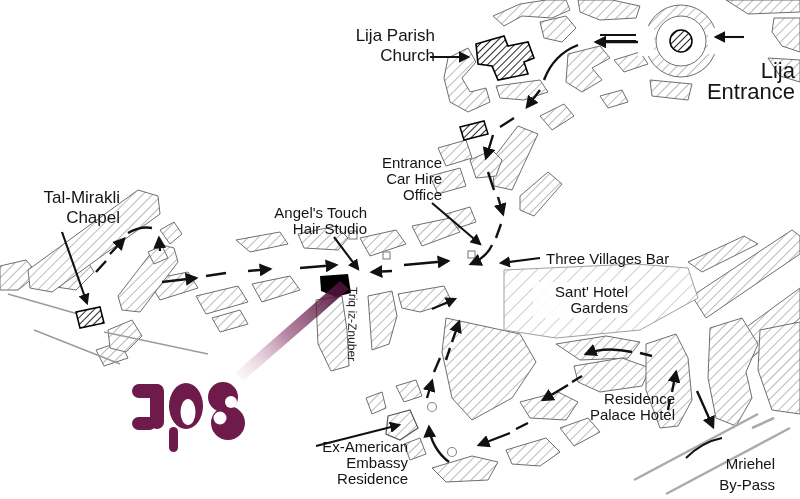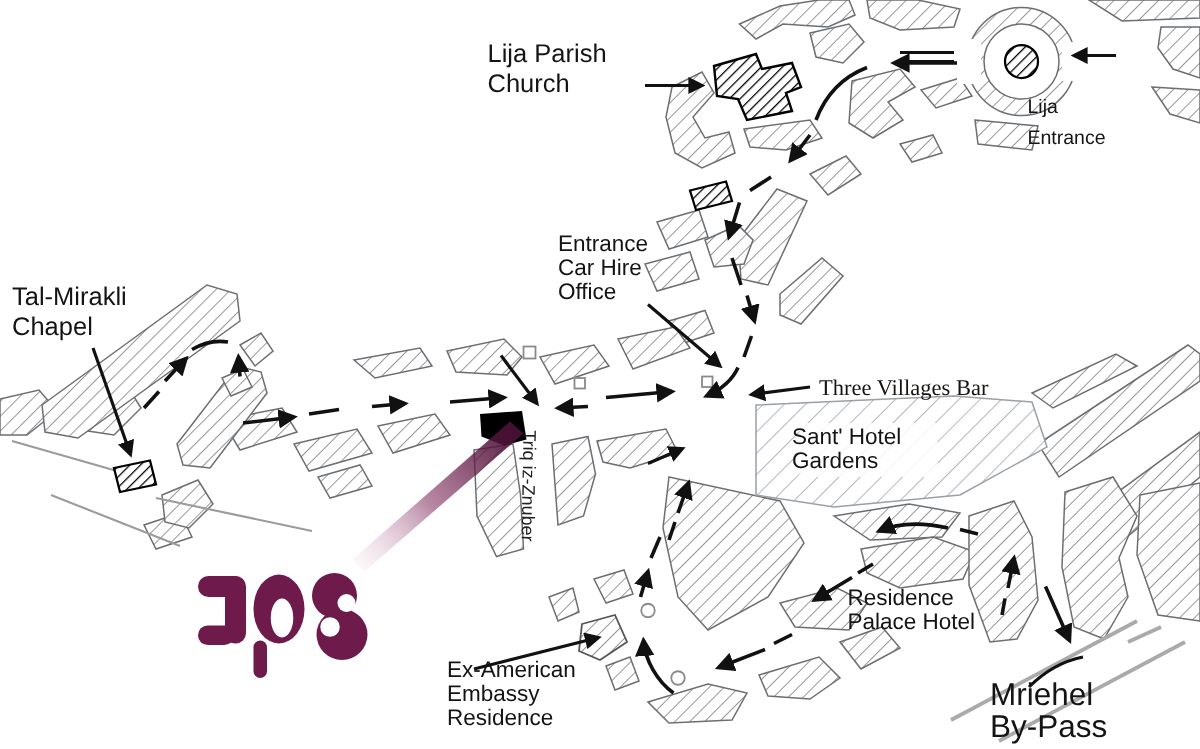--- a/index.html
+++ b/index.html
@@ -1,24 +1,24 @@
 <!DOCTYPE html>
 <html><head>
 <meta charset="utf-8">
 <style>
   html,body{margin:0;padding:0;background:#fff;}
   #stage{position:relative;width:800px;height:499px;overflow:hidden;background:#fff;
          font-family:"Liberation Sans",sans-serif;}
   #mapsvg{position:absolute;left:0;top:0;}
-  .lbl{position:absolute;color:#141414;text-align:left;font-size:15px;line-height:16px;z-index:3;}
+  .lbl{position:absolute;color:#141414;text-align:right;font-size:15px;line-height:16px;z-index:3;}
   .lbl div{white-space:nowrap;}
   .s17{font-size:17px;line-height:20px;}
-  .s18{font-size:13px;line-height:21px;}
-  .s19{font-size:21px;line-height:21px;}
-  .left{text-align:right;font-family:Liberation Serif, serif;}
+  .s18{font-size:22px;line-height:21px;}
+  .s19{font-size:15px;line-height:21px;}
+  .left{text-align:right;}
   #street-label{position:absolute;left:359px;top:287px;font-size:12px;line-height:12px;color:#222;
     transform:rotate(91deg);transform-origin:0 0;white-space:nowrap;z-index:3;}
   #logo{position:absolute;left:128px;top:374px;z-index:3;}
   .sr{position:absolute;width:1px;height:1px;overflow:hidden;clip:rect(0 0 0 0);}
 </style>
 </head>
 <body>
 
 <div id="stage">
 
@@ -208,20 +208,24 @@
       <div>Church</div>
 </div>
 <div class="lbl s18" style="left:685px;top:60px;width:110px;">
   <div>Lija</div>
       <div>Entrance</div>
 </div>
 <div class="lbl s17" style="left:8px;top:188px;width:112px;">
   <div>Tal-Mirakli</div>
       <div>Chapel</div>
 </div>
+<div class="lbl" style="left:247px;top:205px;width:120px;">
+  <div>Angel's Touch</div>
+      <div>Hair Studio</div>
+</div>
 <div class="lbl" style="left:372px;top:155px;width:70px;">
   <div>Entrance</div>
       <div>Car Hire</div>
       <div>Office</div>
 </div>
 <div class="lbl left" style="left:546px;top:251px;">
   <div>Three Villages Bar</div>
 </div>
 <div class="lbl" style="left:528px;top:284px;width:100px;">
   <div>Sant' Hotel</div>

